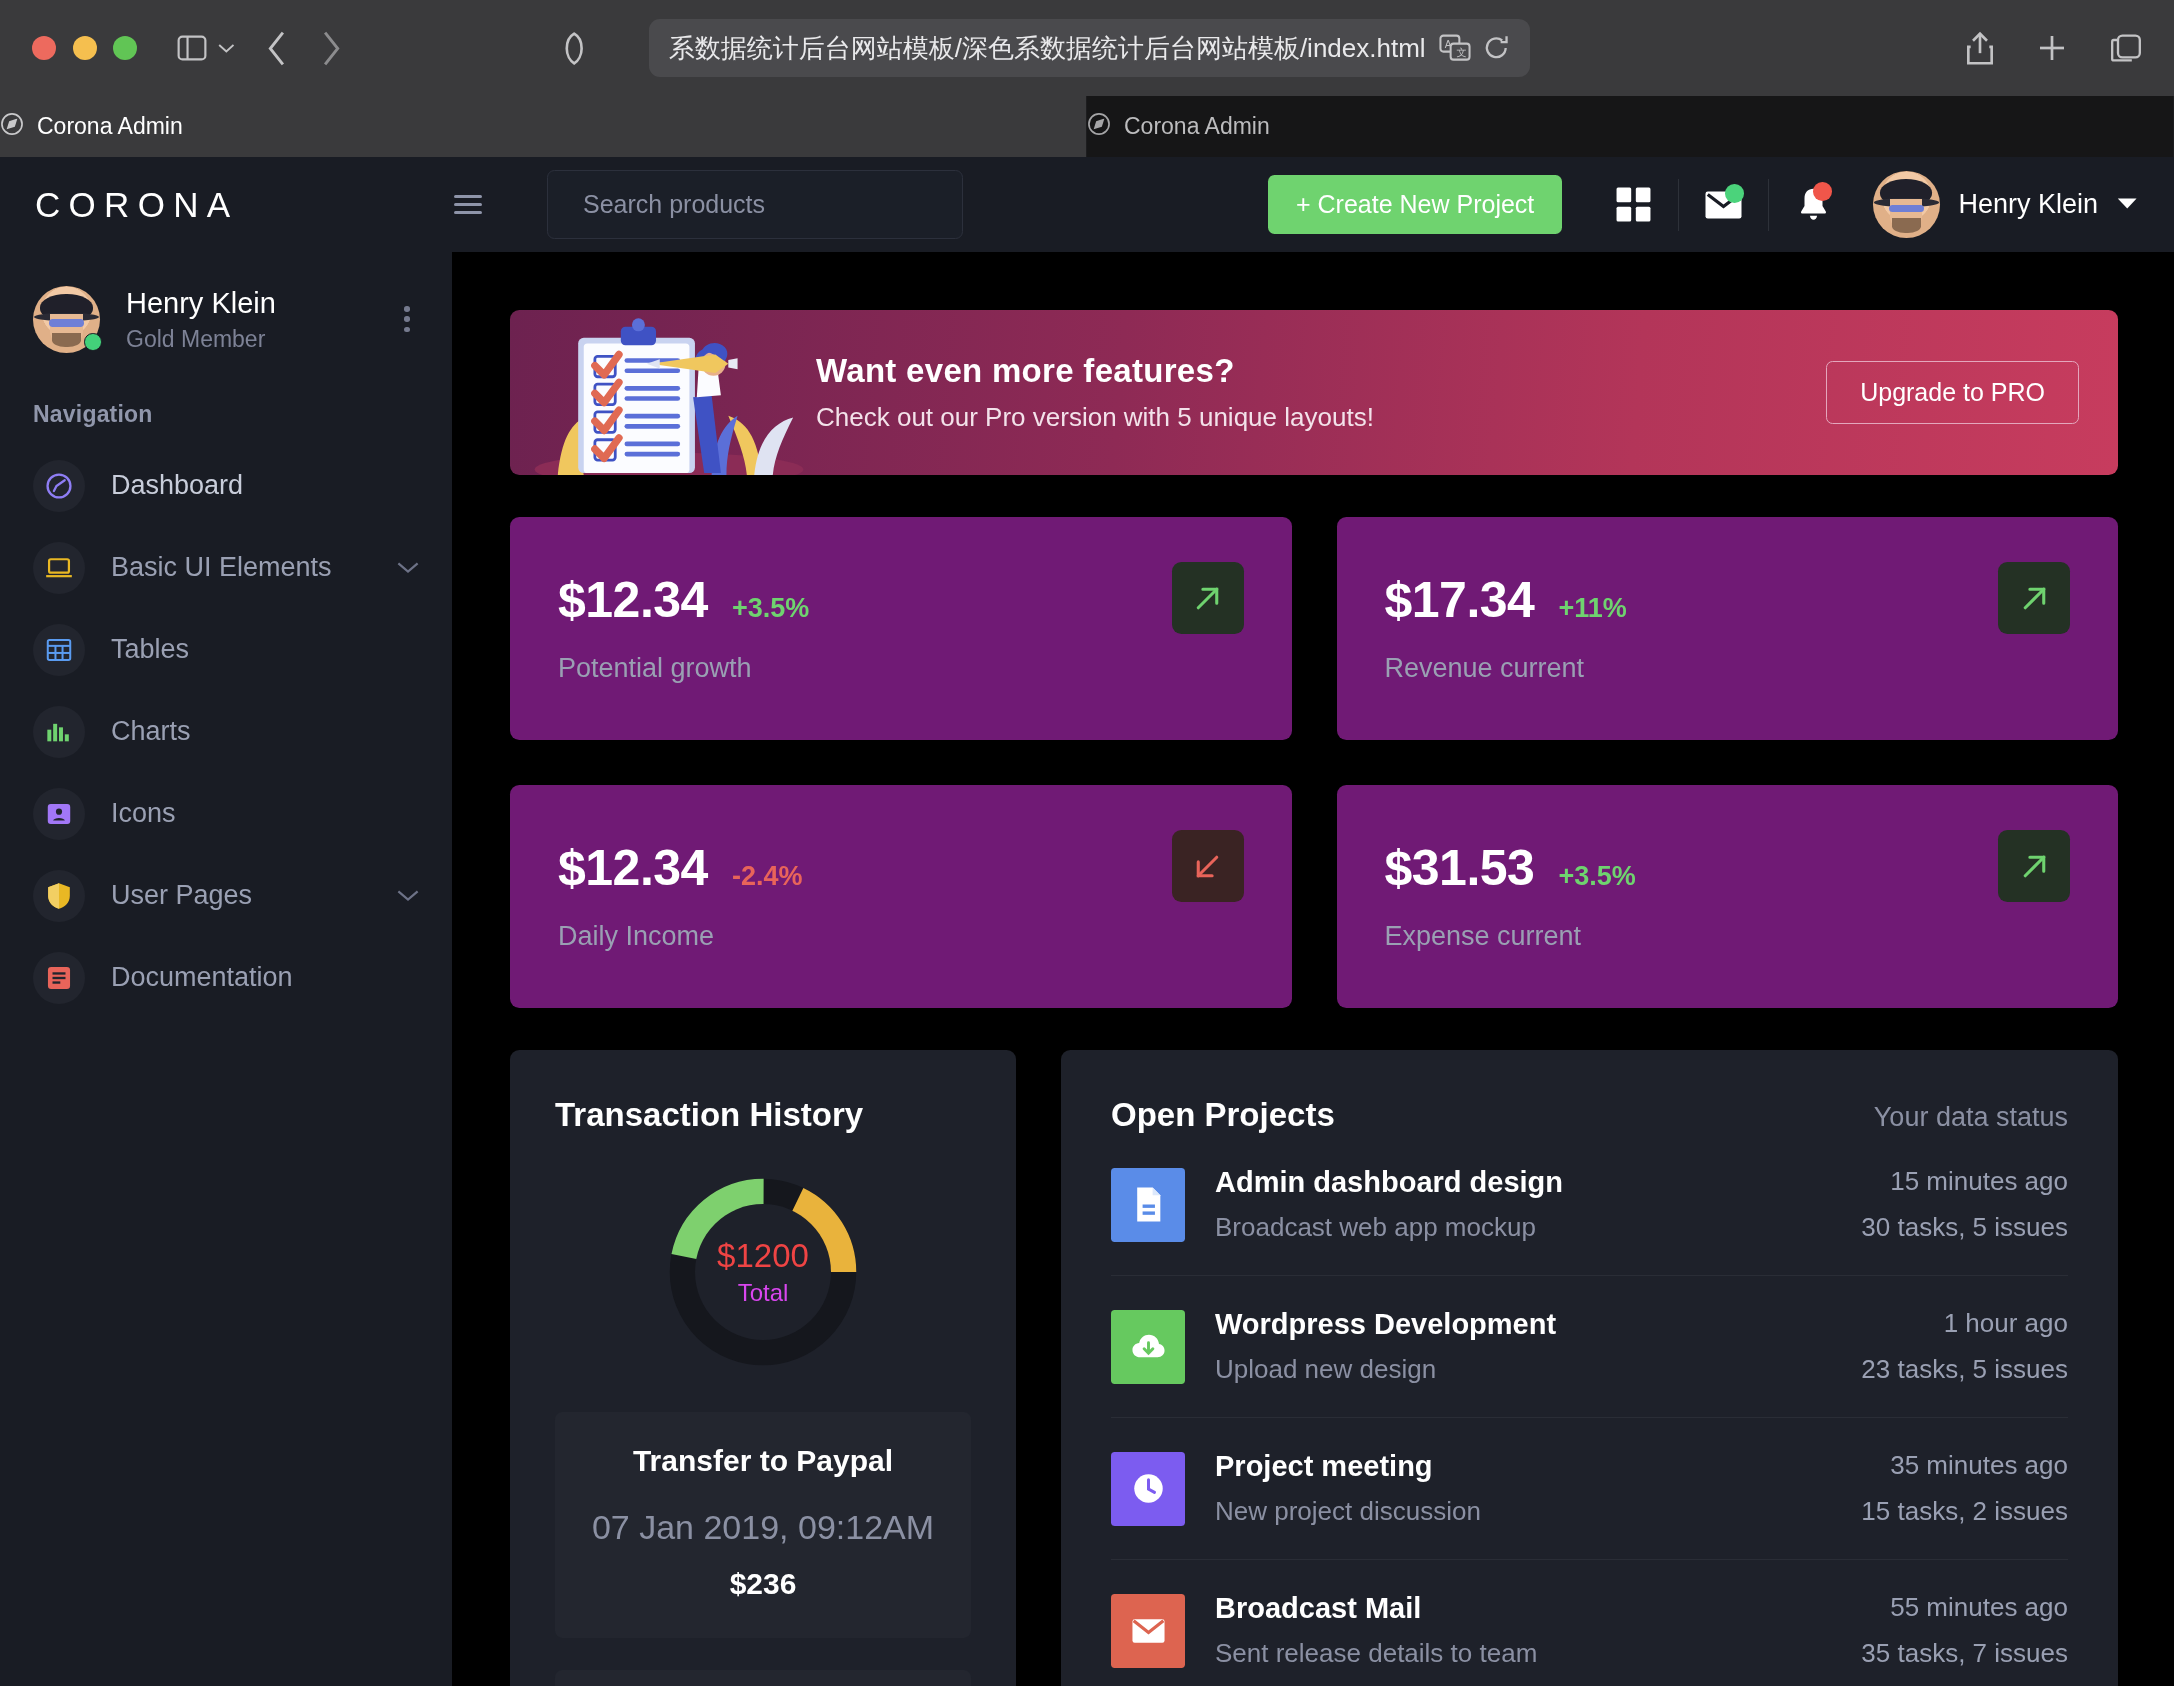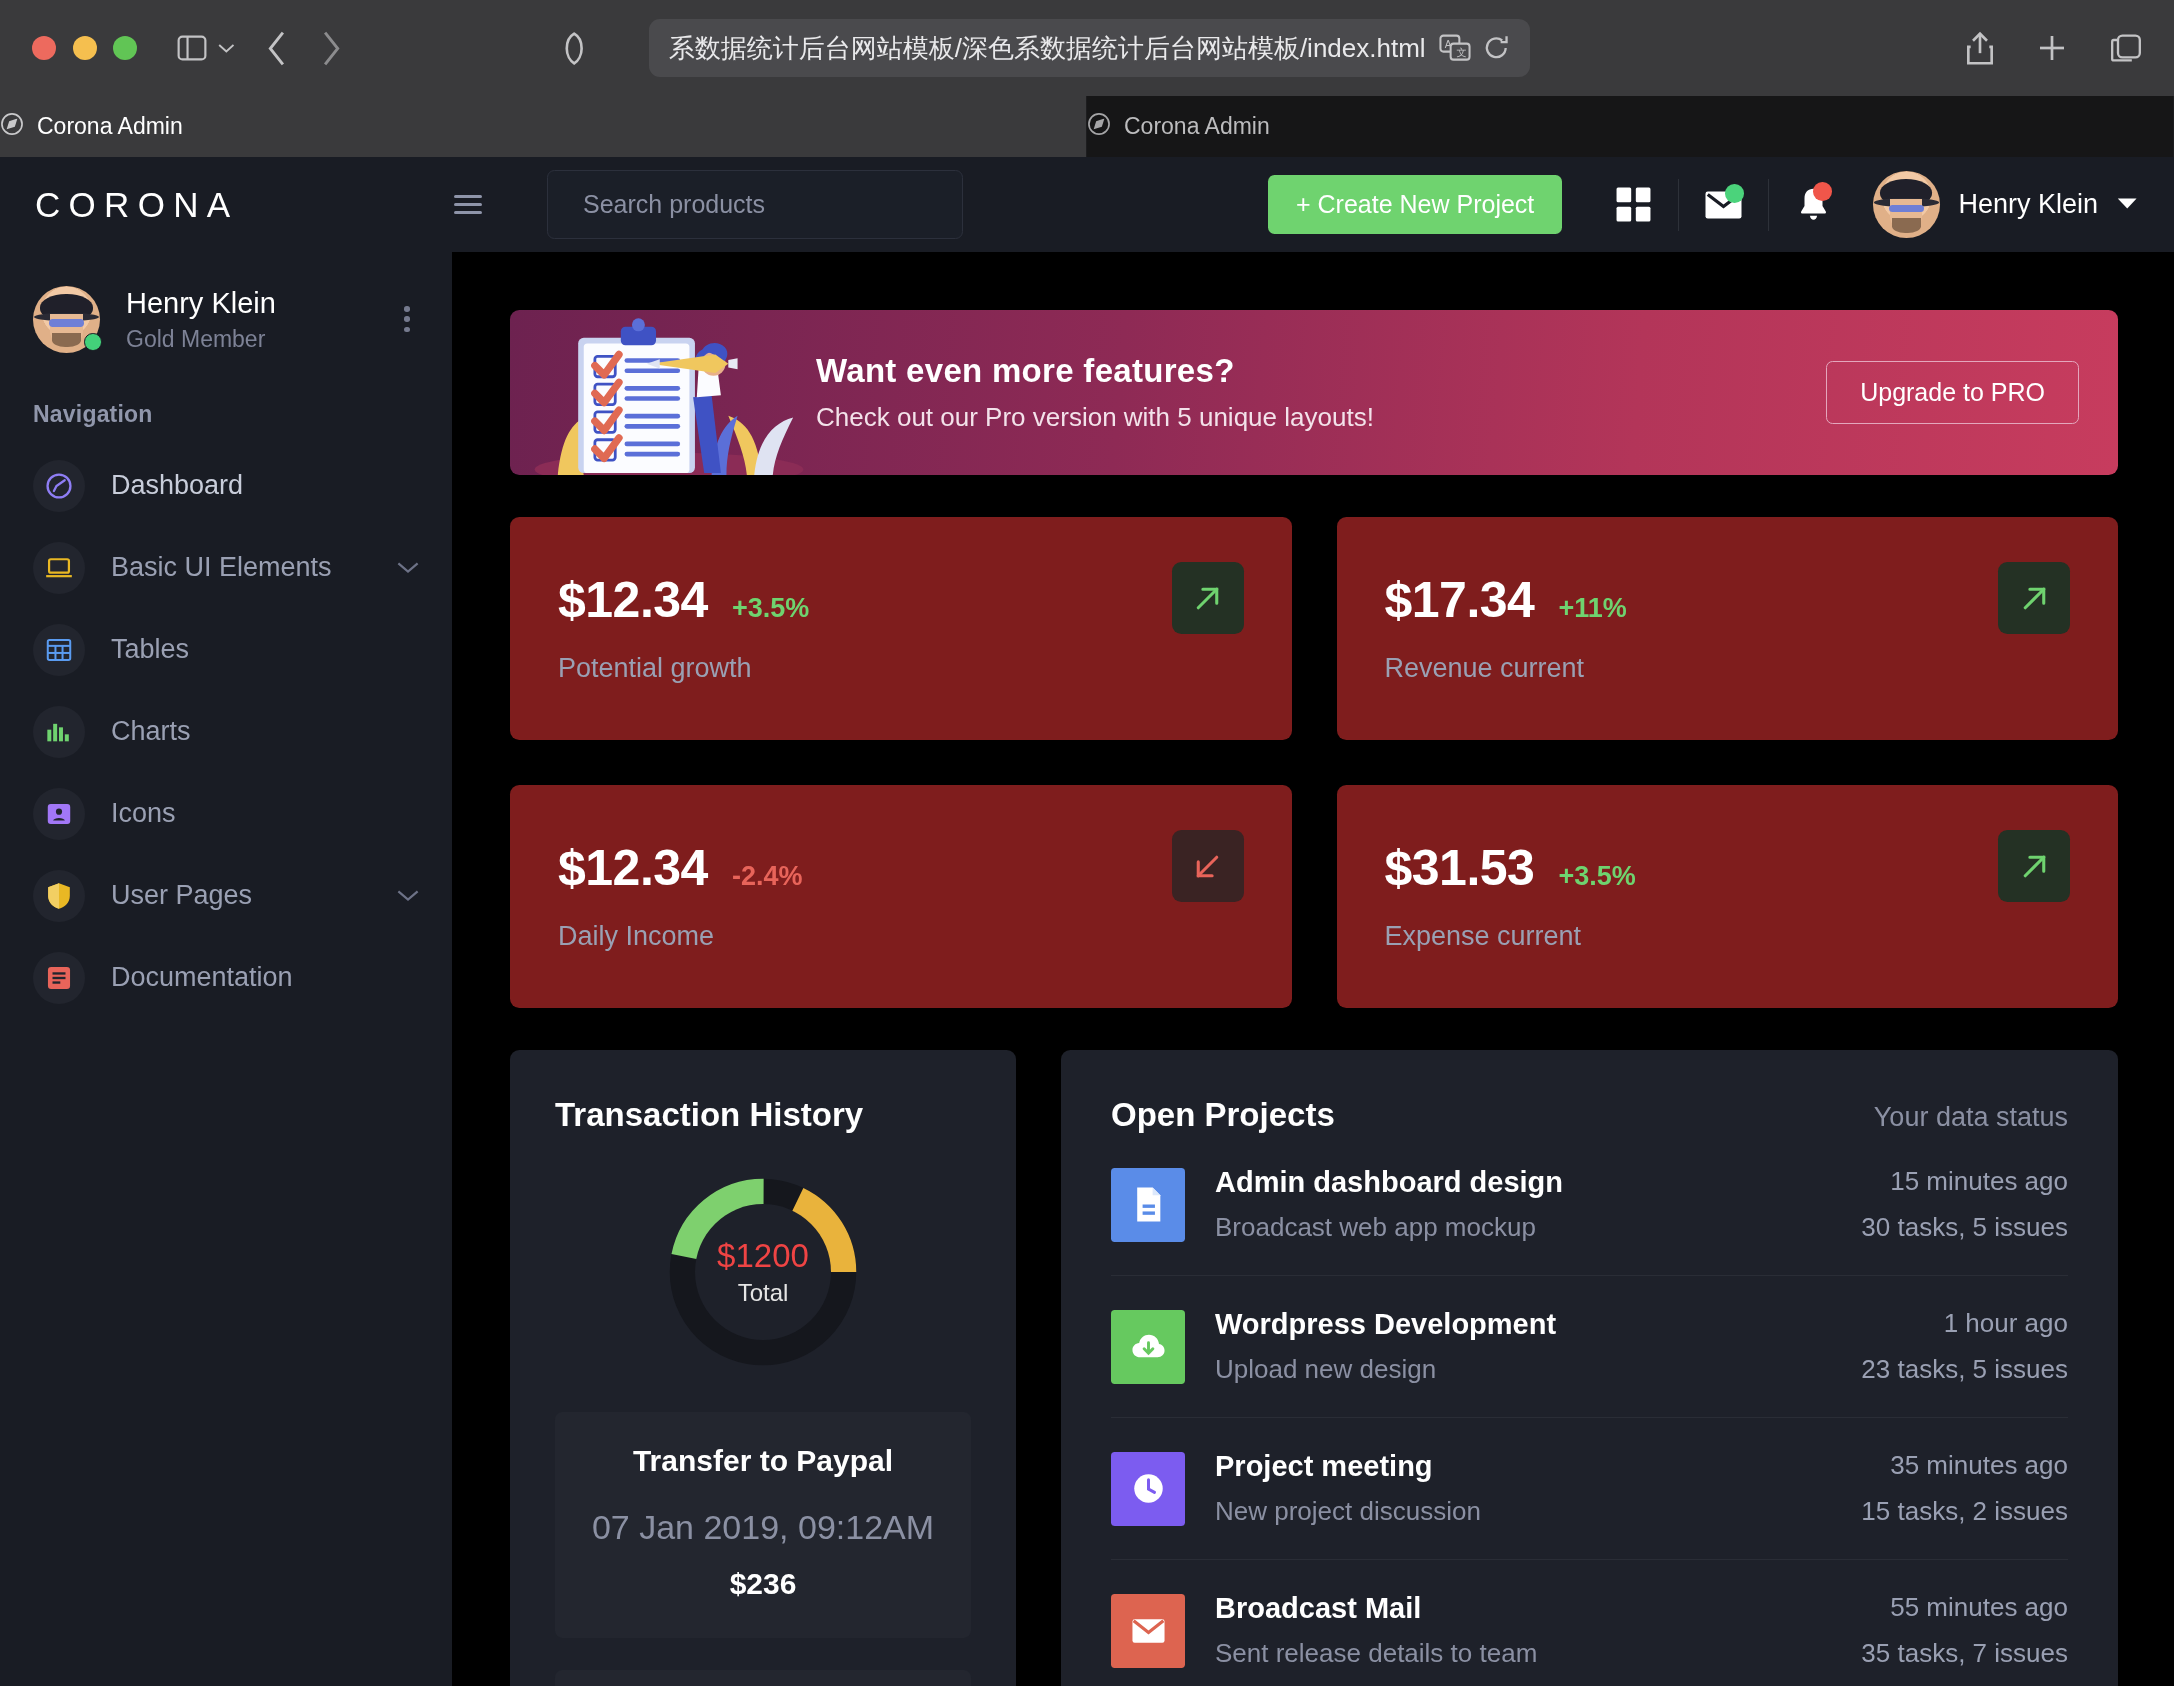--- a/index.html
+++ b/index.html
@@ -129,21 +129,21 @@
   .banner-illo { position: absolute; left: 20.4px; top: 0; width: 278px; height: 165px; }
   .banner h2 { color: #fff; font-size: 33px; font-weight: bold; letter-spacing: 0.3px; }
   .banner p { color: #f3e2ea; font-size: 26px; margin-top: 12px; }
   .banner-btn {
     margin-left: auto; margin-right: 39px; border: 0.9px solid #e4a7bd; color: #fff;
     background: transparent; border-radius: 6.5px; font-size: 25px; font-family: inherit;
     padding: 0 33px; height: 63px; cursor: pointer; white-space: nowrap;
   }
 
   .stats { display: grid; grid-template-columns: 1fr 1fr; gap: 45px; margin-top: 42px; }
-  .stat-card { background: #7f1d1d; border-radius: 9.3px; height: 223px; padding: 54px 48px 0 48px; position: relative; }
+  .stat-card { background: #701a75; border-radius: 9.3px; height: 223px; padding: 54px 48px 0 48px; position: relative; }
   .stat-row { display: flex; align-items: baseline; gap: 24px; }
   .stat-val { color: #fff; font-size: 50px; font-weight: bold; letter-spacing: -0.5px; }
   .stat-delta { font-size: 27px; font-weight: bold; }
   .stat-delta.up { color: #6fd36f; }
   .stat-delta.down { color: #e8645a; }
   .stat-label { color: #9aa0b3; font-size: 27px; margin-top: 24px; }
   .stat-badge {
     position: absolute; right: 48px; top: 45px; width: 72px; height: 72px;
     border-radius: 9.3px; display: flex; align-items: center; justify-content: center;
     font-size: 37px; line-height: 1;
@@ -156,21 +156,21 @@
   .tx-card { width: 506px; flex: none; padding: 46px 45px; }
   .card-title { color: #fff; font-size: 33px; font-weight: bold; }
 
   .donut-wrap { display: flex; justify-content: center; margin-top: 35px; }
   .donut { width: 206px; height: 206px; position: relative; }
   .donut-hole {
     position: absolute; inset: 35px; border-radius: 50%; background: #1e212a;
     display: flex; flex-direction: column; align-items: center; justify-content: center;
   }
   .donut-total { color: #ef4444; font-size: 33px; }
-  .donut-sub { color: #e5e5e5; font-size: 24px; margin-top: 3.7px; }
+  .donut-sub { color: #d946ef; font-size: 24px; margin-top: 3.7px; }
 
   .tx-item {
     margin-top: 37px; background: #23262f; border-radius: 7.4px;
     padding: 32px 18.6px 37px 18.6px; text-align: center;
   }
   .tx-title { color: #fff; font-size: 30px; font-weight: bold; }
   .tx-date { color: #8b90a3; font-size: 34px; margin-top: 30px; }
   .tx-amt { color: #fff; font-size: 30px; font-weight: bold; margin-top: 20.4px; }
   .tx-item.next { margin-top: 32px; height: 83px; padding: 0; }
 

